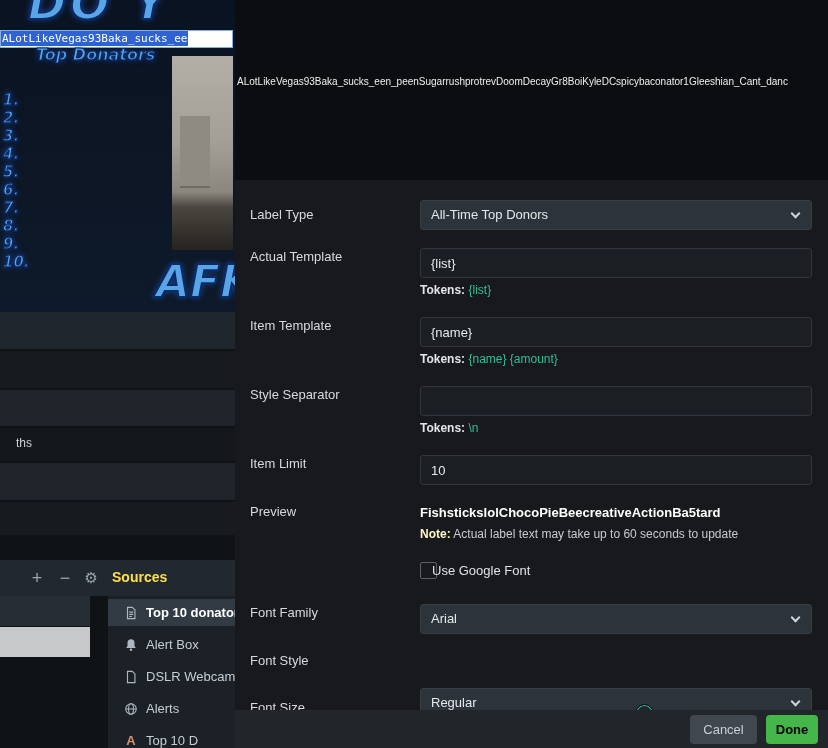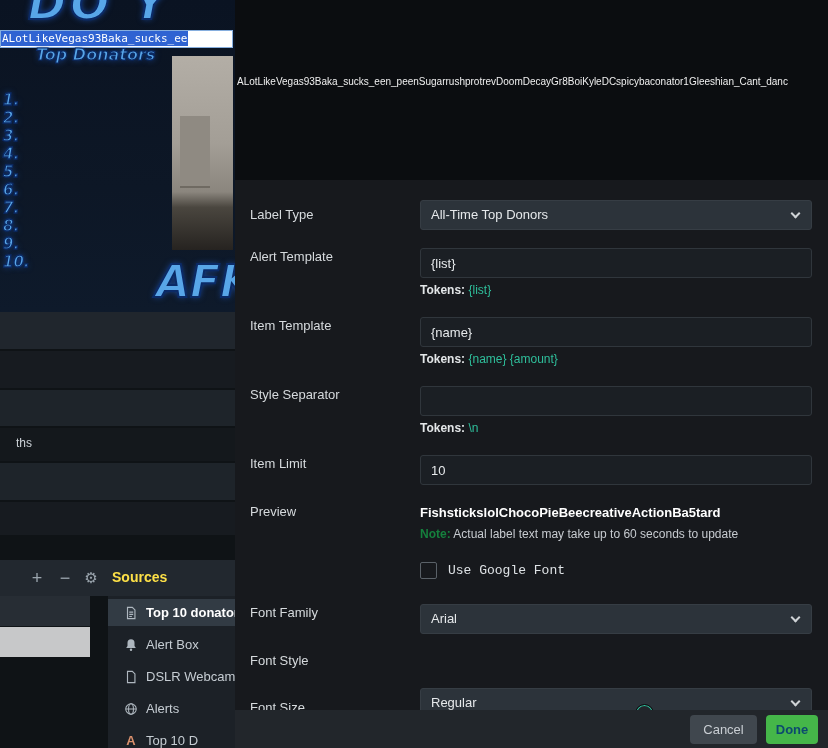--- a/index.html
+++ b/index.html
@@ -63,36 +63,36 @@
   .selectbox { background:#2c333a; border:1px solid #363d44; border-radius:3px; color:#e6e9eb; font-size:13px;
                line-height:28px; padding:0 28px 0 10px; cursor:pointer; white-space:nowrap; overflow:hidden; }
   .chev { position:absolute; right:12px; top:9px; width:7px; height:7px; border-right:2px solid #cfd3d6;
           border-bottom:2px solid #cfd3d6; transform:rotate(45deg); }
   .tokens { position:absolute; left:185px; font-size:12px; color:#e3e6e8; }
   .tokens b { font-weight:bold; }
   .tok { color:#2fbf9b; }
 
   .preview-val { position:absolute; left:185px; color:#fff; font-size:13px; font-weight:bold; }
   .note { position:absolute; left:185px; font-size:12px; color:#c7cbd0; }
-  .note b { color:#15803d; }
+  .note b { color:#fef9c3; }
 
   .cb { position:absolute; left:185px; width:17px; height:17px; border:1px solid #5a6168; border-radius:2px;
         background:transparent; cursor:pointer; }
-  .cb-label { position:absolute; left:213px; color:#dfe3e6; font-size:13px;font-family:Liberation Mono, monospace; }
+  .cb-label { position:absolute; left:197px; color:#dfe3e6; font-size:13px; }
 
   .slider { position:absolute; left:185px; top:704px; width:392px; height:20px; }
   .slider .track { position:absolute; top:8px; left:0; width:100%; height:3px; background:#2fbf9b; border-radius:2px; }
   .slider .handle { position:absolute; top:0; left:57.4%; width:19px; height:19px; margin-left:-10px; border-radius:50%;
                     background:#22262b; border:1px solid #0c0e10; box-shadow:0 0 0 1px #2fbf9b inset; cursor:pointer; }
 
   .footer { position:absolute; left:0; bottom:0; width:593px; height:38px; background:#22262b; }
   .btn { position:absolute; top:5px; height:29px; border:none; border-radius:4px; font-size:13px;
          font-family:"Liberation Sans", sans-serif; cursor:pointer; }
   .btn-cancel { right:71px; width:67px; background:#40474e; color:#c9ced3; }
-  .btn-done { right:10px; width:52px; background:#45b649; color:#0c4a6e; font-weight:bold; }
+  .btn-done { right:10px; width:52px; background:#45b649; color:#000000; font-weight:bold; }
 
   
   .y-labeltype  { top:200px; } .y-labeltype-l { top:207px; }
   .y-labeltpl   { top:248px; } .y-labeltpl-l  { top:249px; } .y-labeltpl-t { top:283px; }
   .y-itemtpl    { top:317px; } .y-itemtpl-l   { top:318px; } .y-itemtpl-t  { top:352px; }
   .y-itemsep    { top:386px; } .y-itemsep-l   { top:387px; } .y-itemsep-t  { top:421px;text-align:center; }
   .y-itemlim    { top:455px; } .y-itemlim-l   { top:456px; }
   .y-preview-l  { top:504px; } .y-preview-v   { top:505px; } .y-preview-n  { top:527px; }
   .y-cb         { top:562px; } .y-cb-l        { top:563px; }
   .y-ffam       { top:604px; } .y-ffam-l      { top:605px; }
@@ -201,21 +201,21 @@
     <div class="dlg-top">
       <div class="strip">ALotLikeVegas93Baka_sucks_een_peenSugarrushprotrevDoomDecayGr8BoiKyleDCspicybaconator1Gleeshian_Cant_danc</div>
     </div>
 
     <div class="f-label y-labeltype-l">Label Type</div>
     <div class="ctrl selectbox y-labeltype">
       <span>All-Time Top Donors</span>
       <span class="chev"></span>
     </div>
 
-    <div class="f-label y-labeltpl-l">Alert Template</div>
+    <div class="f-label y-labeltpl-l">Actual Template</div>
     <input class="ctrl inputbox y-labeltpl" value="{list}" style="">
     <div class="tokens y-labeltpl-t">
       <b>Tokens:</b>
       <span class="tok">{list}</span>
     </div>
 
     <div class="f-label y-itemtpl-l">Item Template</div>
     <input class="ctrl inputbox y-itemtpl" value="{name}" style="">
     <div class="tokens y-itemtpl-t">
       <b>Tokens:</b>

